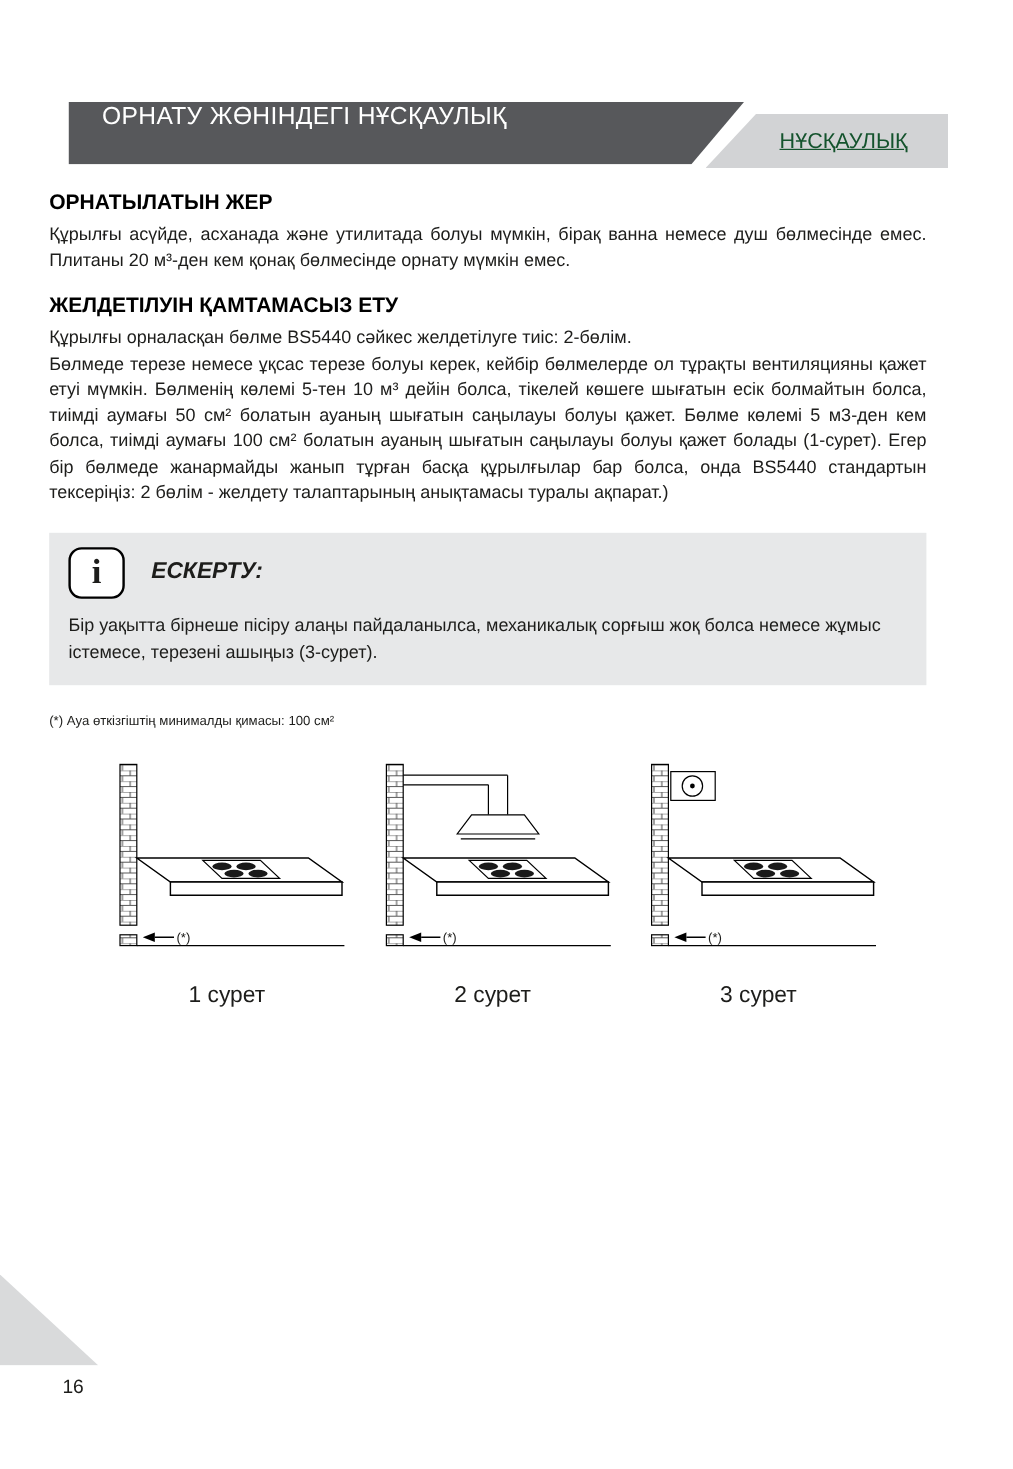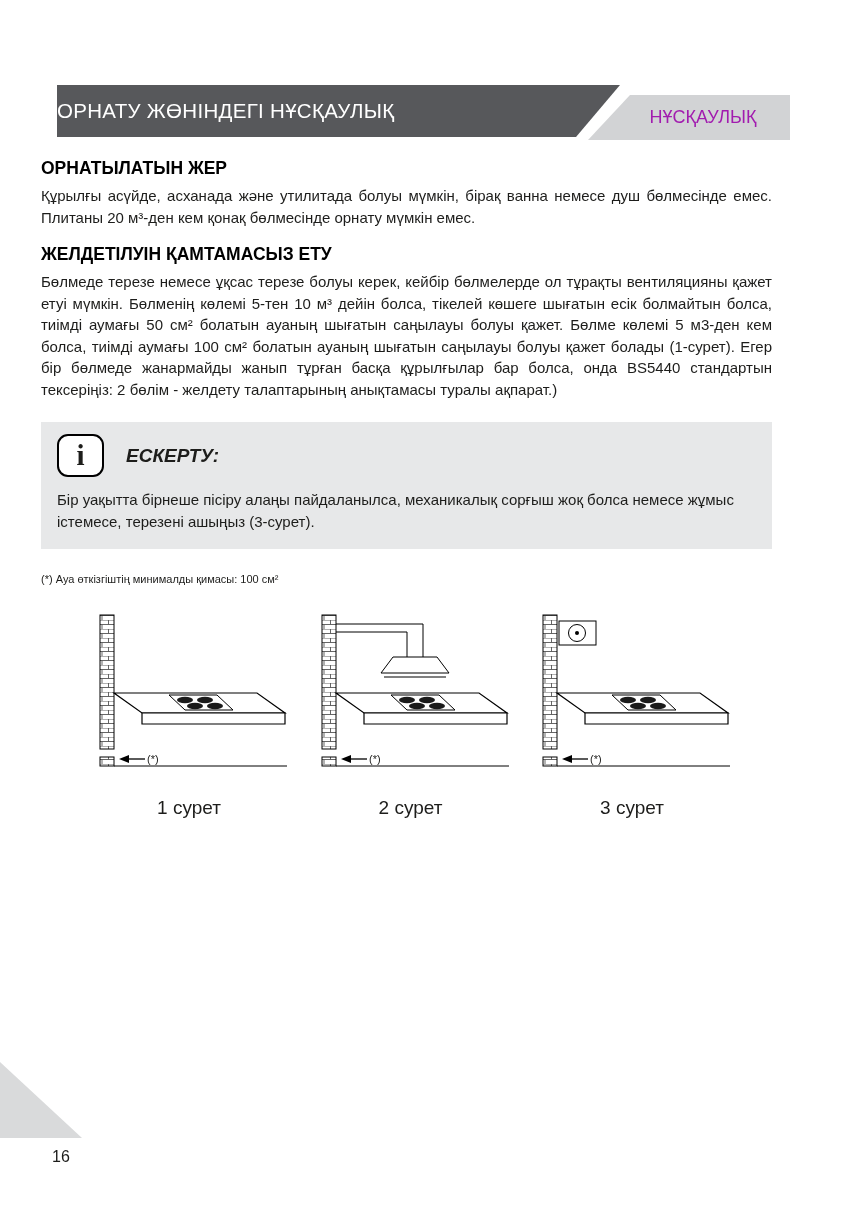--- a/index.html
+++ b/index.html
@@ -5,30 +5,30 @@
   * { margin:0; padding:0; box-sizing:border-box; }
   html,body { background:#ffffff; }
   body { font-family:"Liberation Sans", sans-serif; color:#1d1d1b; }
   .page { position:relative; width:844px; height:1224px; background:#fff; overflow:hidden; margin:0 auto; }
 
   
   .banner-dark {
     position:absolute; left:57px; top:85px; width:563px; height:52px;
     background:#57585b;
     clip-path:polygon(0 0, 100% 0, calc(100% - 44px) 100%, 0 100%);
-    display:flex; align-items:center; padding-left:0;
+    display:flex; padding-left:28px;
   }
   .banner-dark span { color:#ffffff; font-size:20.5px; letter-spacing:0.3px; }
   .banner-light {
     position:absolute; left:588px; top:95px; width:202px; height:45px;
     background:#d2d3d5;
     clip-path:polygon(42px 0, 100% 0, 100% 100%, 0 100%);
     display:flex; align-items:center; justify-content:center; padding-left:28px;
   }
-  .banner-light span { color:#a21caf; font-size:18px; }
+  .banner-light span { color:#14532d; font-size:18px;text-decoration:underline; }
 
   .content { position:absolute; top:158px; left:41px; width:731px; }
   .content h2 { font-size:17.5px; font-weight:bold; color:#000; margin:0 0 6px 0; }
   .content h2.second { margin-top:16px; }
   p.body { font-size:15px; line-height:21.5px; text-align:justify; }
 
   
   .notice { margin-top:22px; background:#e7e8e9; padding:12px 16px 16px 16px; }
   .notice-head { display:flex; align-items:center; gap:22px; margin-bottom:12px; }
   .info-icon {
@@ -67,20 +67,21 @@
   <div class="banner-dark">
     <span>ОРНАТУ ЖӨНІНДЕГІ НҰСҚАУЛЫҚ</span>
   </div>
 
   <div class="content">
 
     <h2>ОРНАТЫЛАТЫН ЖЕР</h2>
     <p class="body">Құрылғы асүйде, асханада және утилитада болуы мүмкін, бірақ ванна немесе душ бөлмесінде емес. Плитаны 20 м³-ден кем қонақ бөлмесінде орнату мүмкін емес.</p>
 
     <h2 class="second">ЖЕЛДЕТІЛУІН ҚАМТАМАСЫЗ ЕТУ</h2>
+    <p class="body">Құрылғы орналасқан бөлме BS5440 сәйкес желдетілуге тиіс: 2-бөлім.</p>
     <p class="body">Бөлмеде терезе немесе ұқсас терезе болуы керек, кейбір бөлмелерде ол тұрақты вентиляцияны қажет етуі мүмкін. Бөлменің көлемі 5-тен 10 м³ дейін болса, тікелей көшеге шығатын есік болмайтын болса, тиімді аумағы 50 см² болатын ауаның шығатын саңылауы болуы қажет. Бөлме көлемі 5 м3-ден кем болса, тиімді аумағы 100 см² болатын ауаның шығатын саңылауы болуы қажет болады (1-сурет). Егер бір бөлмеде жанармайды жанып тұрған басқа құрылғылар бар болса, онда BS5440 стандартын тексеріңіз: 2 бөлім - желдету талаптарының анықтамасы туралы ақпарат.)</p>
 
     <div class="notice">
       <div class="notice-head">
         <div class="info-icon">
           <span>i</span>
         </div>
         <span class="notice-title">ЕСКЕРТУ:</span>
       </div>
       <p class="body-n">Бір уақытта бірнеше пісіру алаңы пайдаланылса, механикалық сорғыш жоқ болса немесе жұмыс істемесе, терезені ашыңыз (3-сурет).</p>

